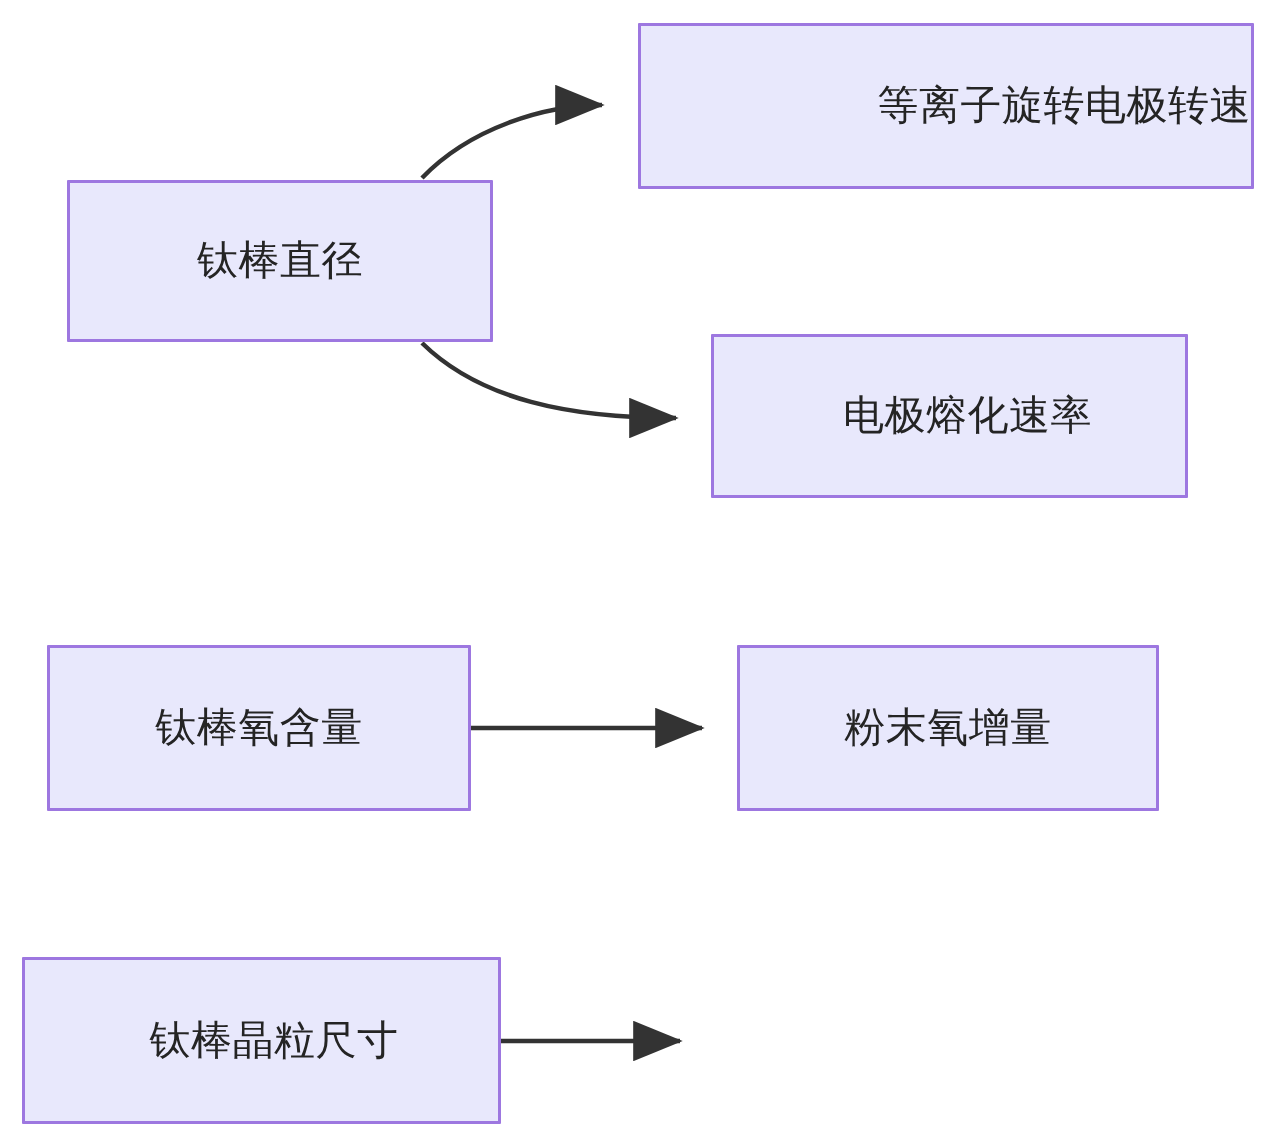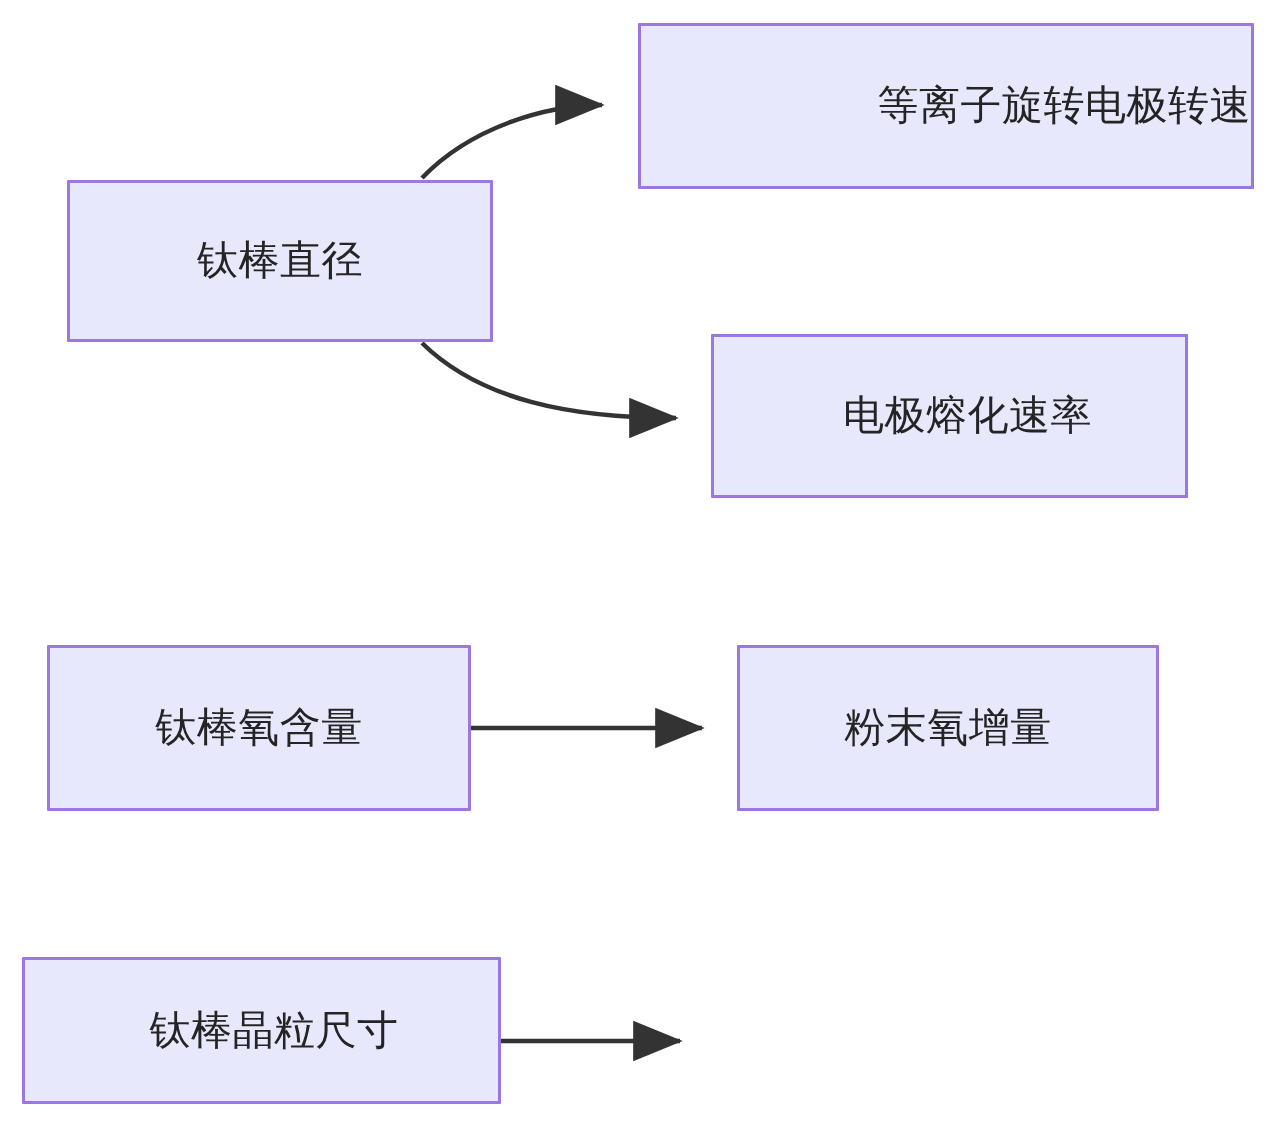--- a/index.html
+++ b/index.html
@@ -44,21 +44,21 @@
     letter-spacing: 0.5px;
     font-weight: 400;
     white-space: nowrap;
   }
   
   #node-rod-diameter      { left: 67px;  top: 180px;  width: 426px; height: 162px; text-align: right; }
   #node-plasma-speed      { left: 638px; top: 23px;   width: 616px; height: 166px; justify-content: flex-end; }
   #node-melt-rate         { left: 711px; top: 334px;  width: 477px; height: 164px; padding-left: 36px; }
   #node-rod-oxygen        { left: 47px;  top: 645px;  width: 424px; height: 166px; }
   #node-powder-oxygen     { left: 737px; top: 645px;  width: 422px; height: 166px; text-align: right; }
-  #node-rod-grain-size    { left: 22px;  top: 957px;  width: 479px; height: 147px; padding-left: 25px; }
+  #node-rod-grain-size    { left: 22px;  top: 957px;  width: 479px; height: 167px; padding-left: 25px; }
   #node-powder-grain      { left: 715px; top: 957px;  width: 471px; height: 167px; }
 </style>
 </head>
 <body>
 
 <div id="diagram-canvas">
 
   <svg id="edge-layer" viewBox="0 0 1278 1146" width="1278" height="1146" xmlns="http://www.w3.org/2000/svg">
     <defs>
       <marker id="arrowhead" markerWidth="11" markerHeight="9" refX="10.4" refY="4.5" orient="auto" markerUnits="strokeWidth">

